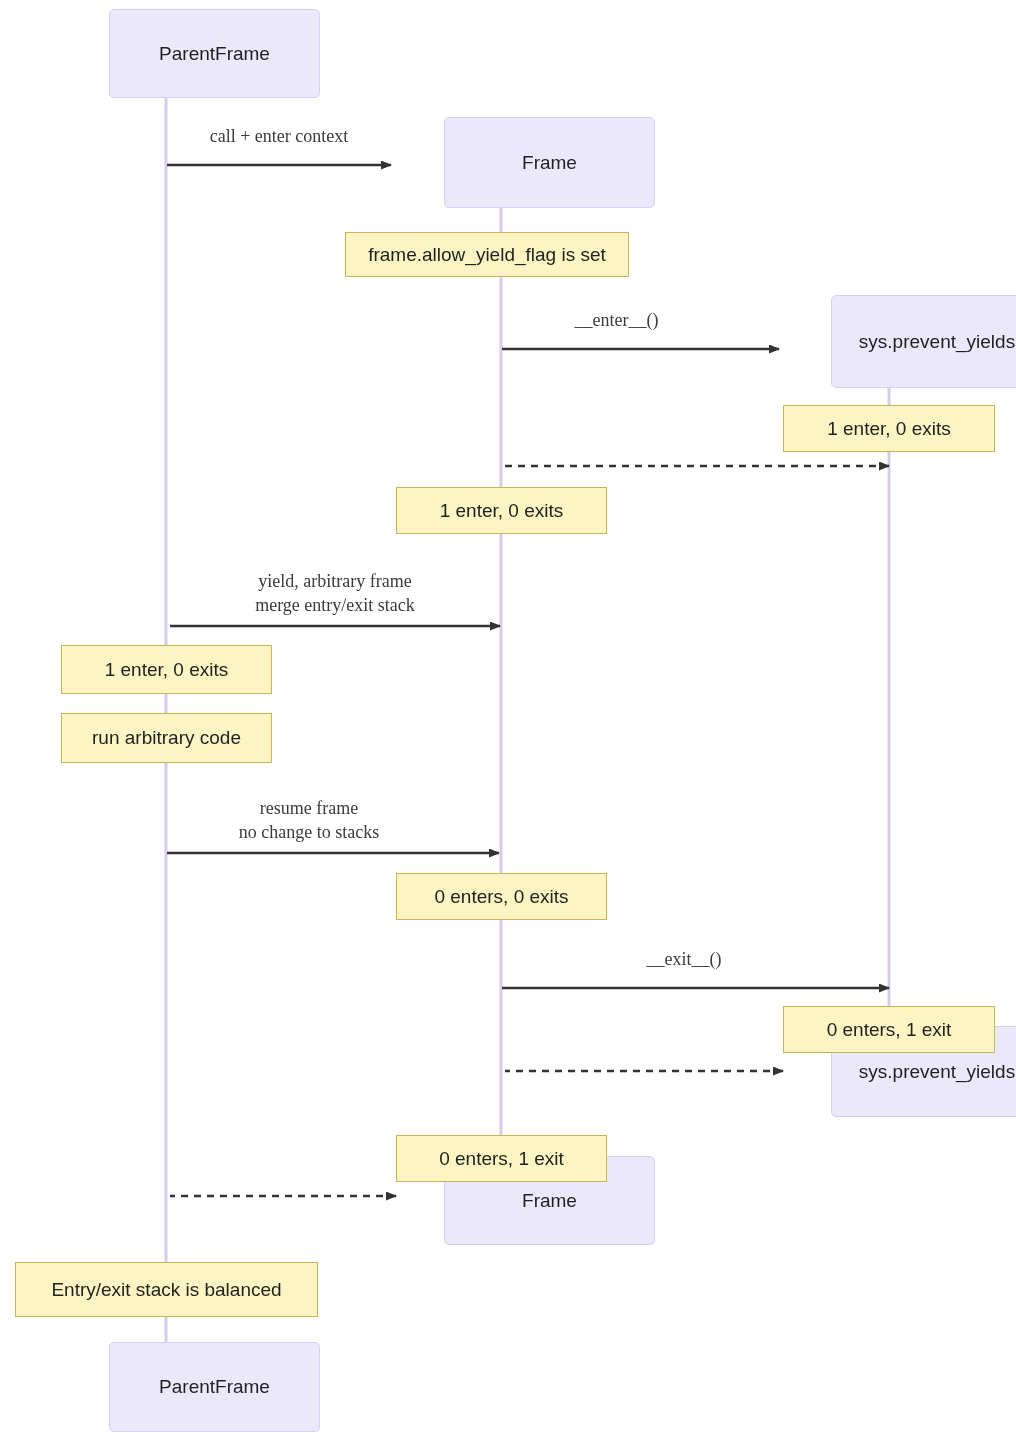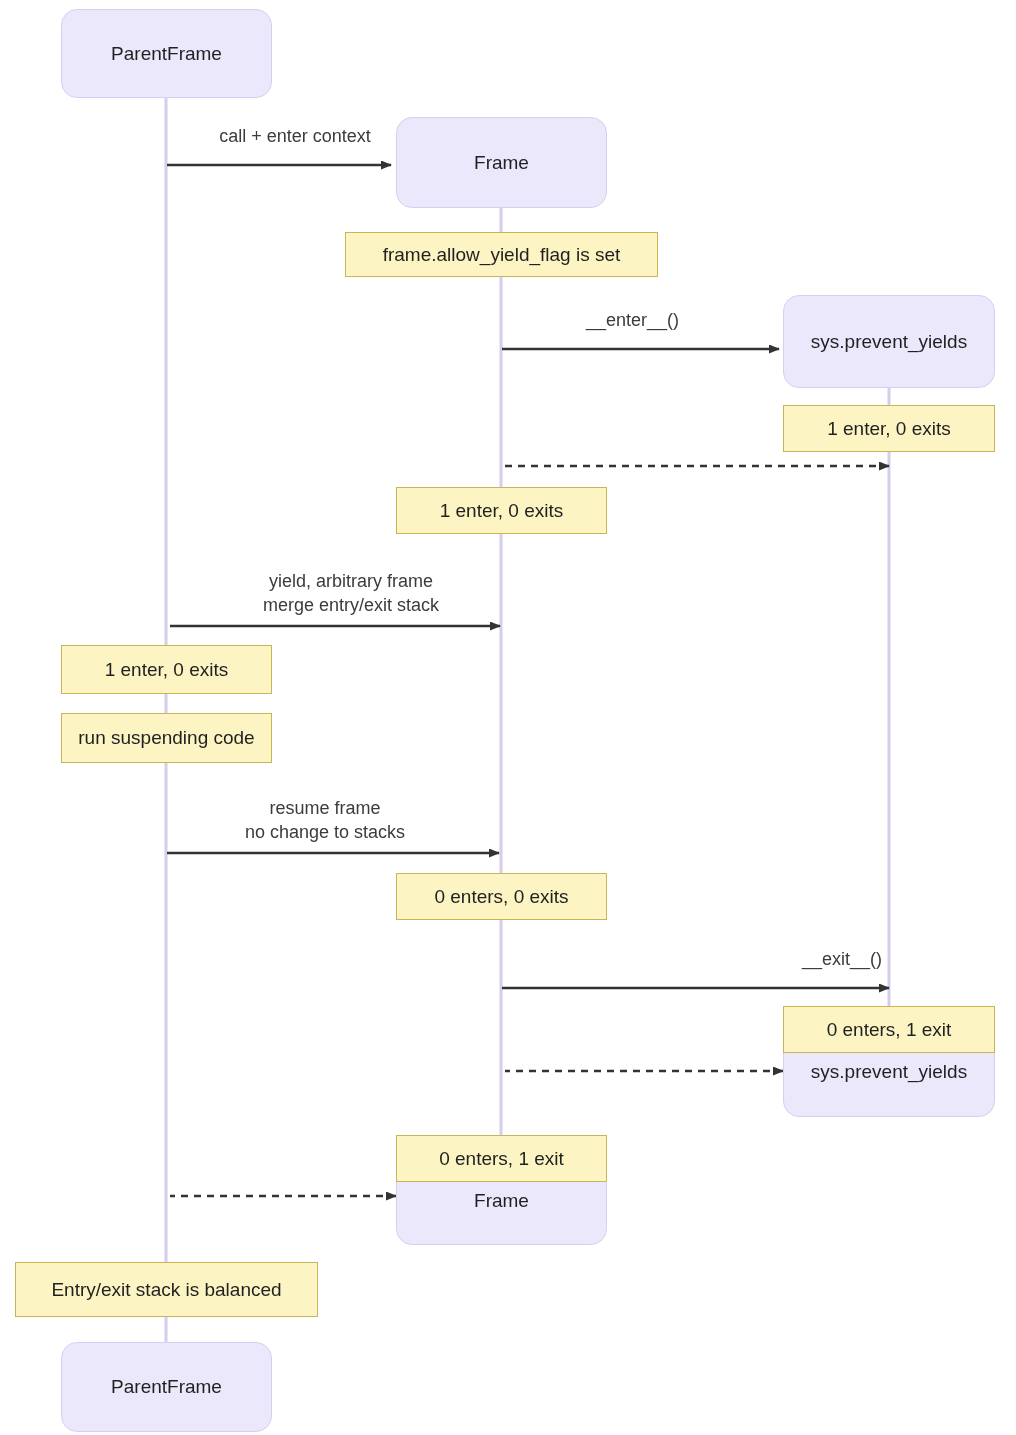--- a/index.html
+++ b/index.html
@@ -23,27 +23,28 @@
     left: 0;
     top: 0;
     width: 1016px;
     height: 1435px;
   }
   .participant-box {
     position: absolute;
     box-sizing: border-box;
     background: #ECE8FC;
     border: 1px solid #D6D0F0;
-    border-radius: 16px;
+    border-radius: 5px;
     display: flex;
     align-items: center;
     justify-content: center;
     color: #1f2020;
     font-size: 19px;
     font-family: "Liberation Sans", "DejaVu Sans", sans-serif;
+    margin-left: 48px;
   }
   .note-box {
     position: absolute;
     box-sizing: border-box;
     background: #FDF4C3;
     border: 1px solid #C9B458;
     display: flex;
     align-items: center;
     justify-content: center;
     color: #1f2020;
@@ -51,23 +52,22 @@
     font-family: "Liberation Sans", "DejaVu Sans", sans-serif;
     z-index: 6;
   }
   .msg-label {
     position: absolute;
     color: #3b3b40;
     font-size: 18px;
     line-height: 24px;
     text-align: center;
     white-space: pre;
-    font-family: Liberation Sans, sans-serif;
+    font-family: Liberation Serif, serif;
     z-index: 4;
-    padding-left: 16px;
   }
 </style>
 </head>
 <body>
 
 <div id="diagram">
 
   <svg id="svg-layer" xmlns="http://www.w3.org/2000/svg" viewBox="0 0 1016 1435">
     <defs>
       <marker id="arrow-right" markerWidth="11" markerHeight="9" refX="10" refY="4.5" orient="auto" markerUnits="userSpaceOnUse">
@@ -108,34 +108,34 @@
         <span>sys.prevent_yields</span>
       </div>
       <div class="participant-box" style="left: 396px; top: 1156px; width: 211px; height: 89px;">
         <span>Frame</span>
       </div>
       <div class="participant-box" style="left: 61px; top: 1342px; width: 211px; height: 90px;">
         <span>ParentFrame</span>
       </div>
     </div>
   <div id="note-layer">
-      <div class="note-box" style="left: 345px; top: 232px; width: 313px; height: 45px;">
+      <div class="note-box" style="left: 345px; top: 232px; width: 284px; height: 45px;">
         <span>frame.allow_yield_flag is set</span>
       </div>
       <div class="note-box" style="left: 783px; top: 405px; width: 212px; height: 47px;">
         <span>1 enter, 0 exits</span>
       </div>
       <div class="note-box" style="left: 396px; top: 487px; width: 211px; height: 47px;">
         <span>1 enter, 0 exits</span>
       </div>
       <div class="note-box" style="left: 61px; top: 645px; width: 211px; height: 49px;">
         <span>1 enter, 0 exits</span>
       </div>
       <div class="note-box" style="left: 61px; top: 713px; width: 211px; height: 50px;">
-        <span>run suspending code</span>
+        <span>run arbitrary code</span>
       </div>
       <div class="note-box" style="left: 396px; top: 873px; width: 211px; height: 47px;">
         <span>0 enters, 0 exits</span>
       </div>
       <div class="note-box" style="left: 783px; top: 1006px; width: 212px; height: 47px;">
         <span>0 enters, 1 exit</span>
       </div>
       <div class="note-box" style="left: 396px; top: 1135px; width: 211px; height: 47px;">
         <span>0 enters, 1 exit</span>
       </div>
@@ -143,16 +143,16 @@
         <span>Entry/exit stack is balanced</span>
       </div>
     </div>
   <div id="label-layer">
       <div class="msg-label" style="left: 167px; top: 124px; width: 224px;">call + enter context</div>
       <div class="msg-label" style="left: 478px; top: 308px; width: 277px;">__enter__()</div>
       <div class="msg-label" style="left: 170px; top: 569px; width: 330px;">yield, arbitrary frame
 merge entry/exit stack</div>
       <div class="msg-label" style="left: 167px; top: 796px; width: 284px;">resume frame
 no change to stacks</div>
-      <div class="msg-label" style="left: 502px; top: 947px; width: 364px; text-align: right;">__exit__()</div>
+      <div class="msg-label" style="left: 502px; top: 947px; width: 364px;">__exit__()</div>
     </div>
 
 </div>
 
 </body></html>

